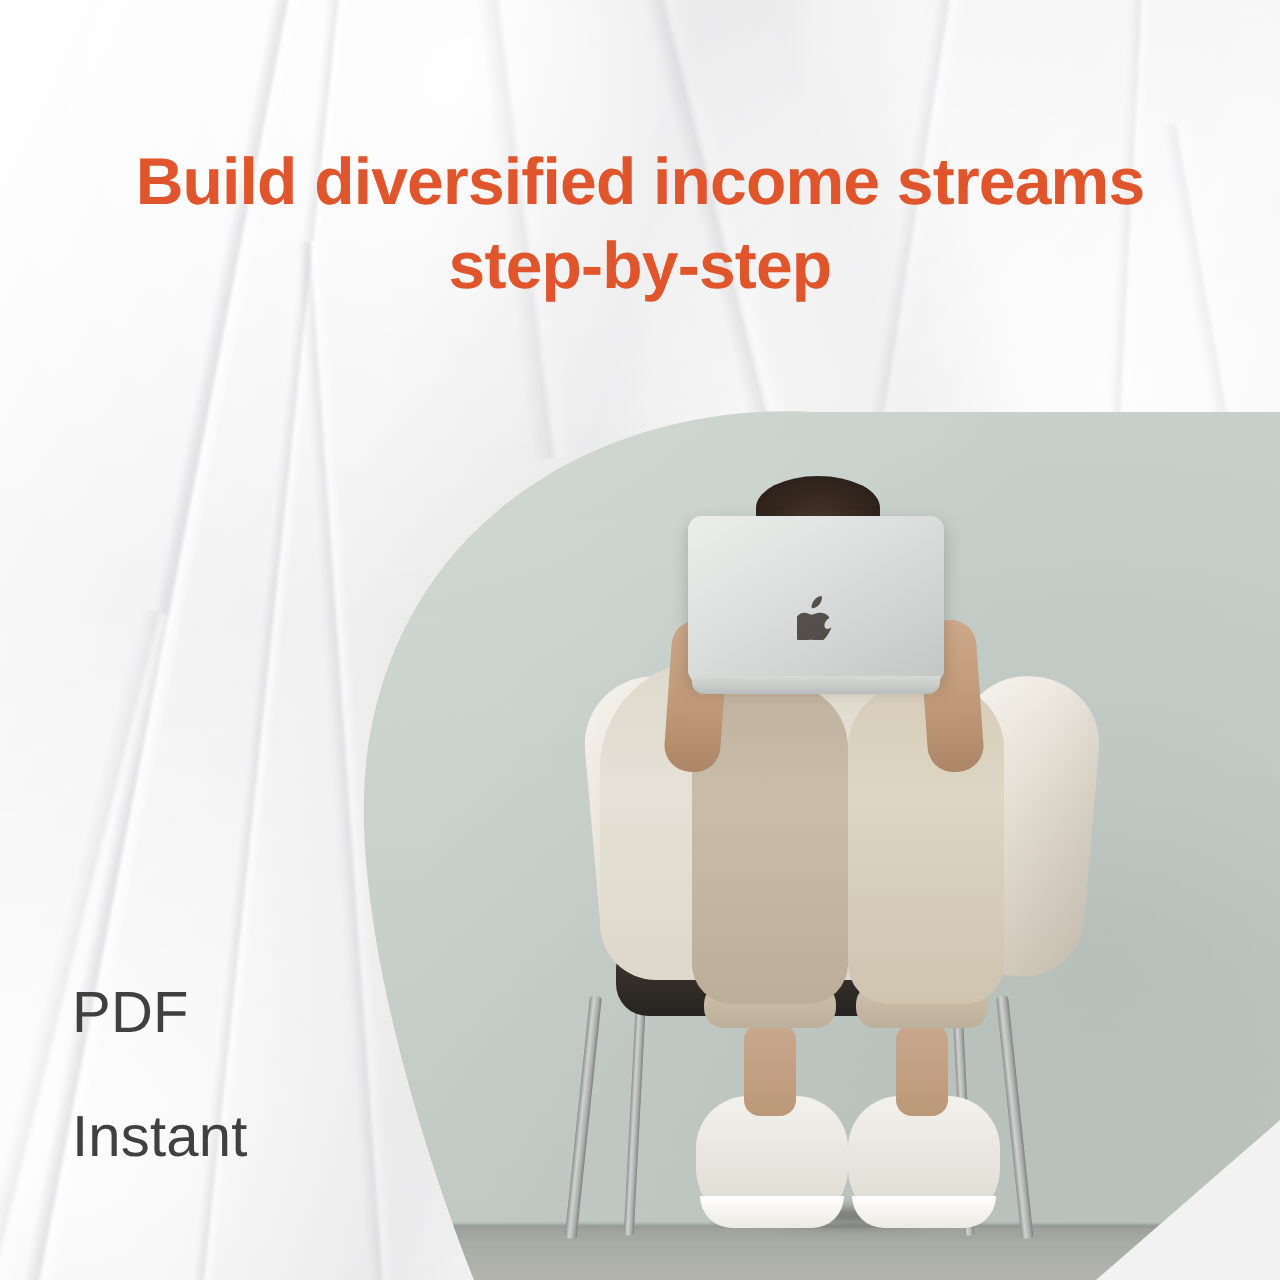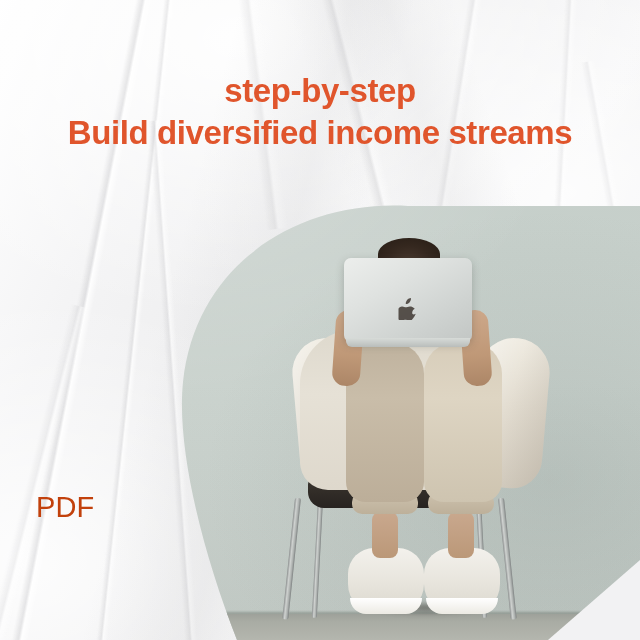--- a/index.html
+++ b/index.html
@@ -76,21 +76,21 @@
     color: #e0552c;
     z-index: 6;
   }
   .headline .hl-line { display: block; }
 
   
   .meta {
     position: absolute;
     left: 36px;
     z-index: 6;
-    color: #c2410c;
+    color: #404040;
     font-size: 29px;
     line-height: 1.04;
     letter-spacing: 0.1px;
   }
   .meta-format { top: 492px; }
   .meta-delivery { top: 554px; }
   .meta-delivery .meta-line { display: block; }
 
   
   .photo {
@@ -359,21 +359,22 @@
           <path fill="#3a322c" d="M66 0c1 9-2 17-7 23-5 6-13 11-21 10-1-9 3-17 8-23C51 4 59 0 66 0z"></path>
           <path fill="#3a322c" d="M92 86c-3 8-5 11-9 18-6 9-14 21-24 21-9 0-11-6-23-6s-15 6-24 6c-10 0-18-11-24-20C-24 83-6 48 17 46c8-1 16 5 21 5 5 0 15-6 25-5 4 0 16 2 24 13-21 12-18 41 5 27z"></path>
         </svg>
       </div>
     </div>
   </div>
 
   <div class="wedge"></div>
 
   <div class="headline">
+    <span class="hl-line">Build diversified income streams</span>
     <span class="hl-line">step-by-step</span>
-    <span class="hl-line">Build diversified income streams</span>
   </div>
 
   <div class="meta meta-format">PDF</div>
   <div class="meta meta-delivery">
+    <span class="meta-line">Instant</span>
   </div>
 
 </div>
 
 </body></html>

